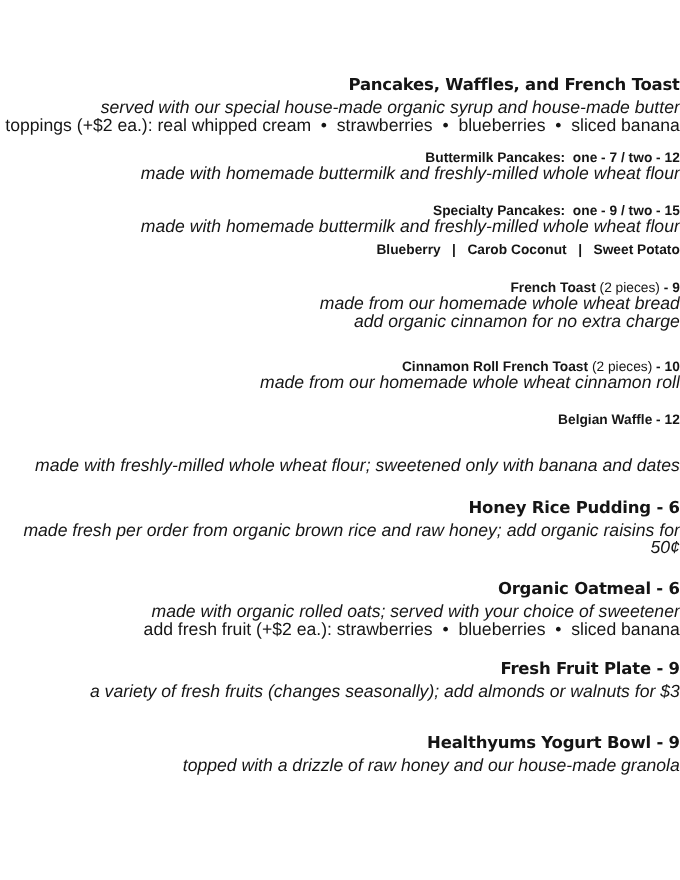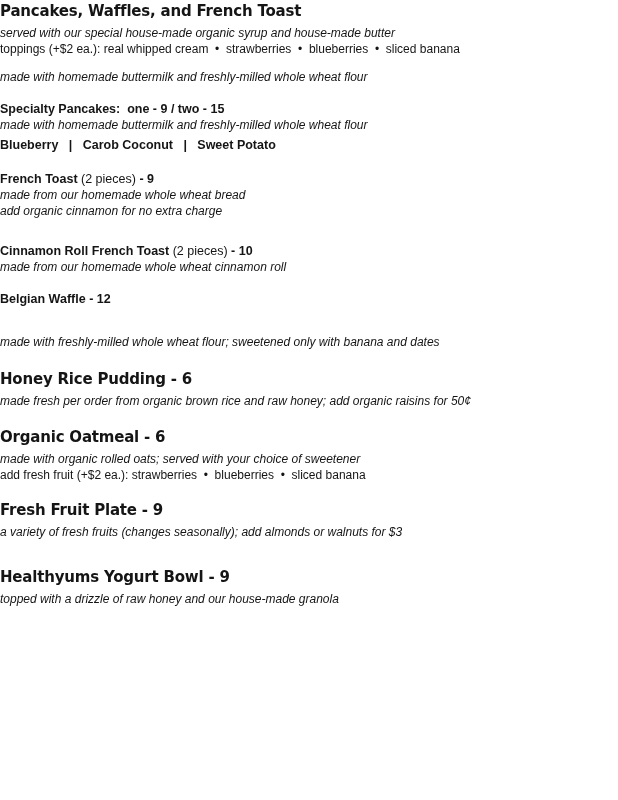--- a/index.html
+++ b/index.html
@@ -7,26 +7,27 @@
     padding: 0;
     width: 618px;
     height: 800px;
     background: #ffffff;
     overflow: hidden;
   }
   .page {
     box-sizing: border-box;
     width: 618px;
     height: 800px;
-    text-align: left;
+    padding-top: 66px;
+    text-align: right;
     color: #151515;
     font-family: "Liberation Sans", sans-serif;
   }
   .line {
-    font-size: 12px;
+    font-size: 16px;
     line-height: 16px;
     white-space: pre-wrap;
   }
   .it { font-style: italic; }
   .h-sm {
     font-size: 12.5px;
     line-height: 16px;
     font-weight: bold;
     white-space: pre-wrap;
   }
@@ -56,20 +57,21 @@
 
 <div class="page" style="color: rgb(21, 21, 21);">
 
   <section>
     <div class="h-lg">Pancakes, Waffles, and French Toast</div>
     <div class="line it">served with our special house-made organic syrup and house-made butter</div>
     <div class="line">toppings (+$2 ea.): real whipped cream  •  strawberries  •  blueberries  •  sliced banana</div>
   </section>
 
   <div class="item mt12">
+    <div class="h-sm">Buttermilk Pancakes:  one - 7 / two - 12</div>
     <div class="line it">made with homemade buttermilk and freshly-milled whole wheat flour</div>
   </div>
 
   <div class="item mt16">
     <div class="h-sm">Specialty Pancakes:  one - 9 / two - 15</div>
     <div class="line it">made with homemade buttermilk and freshly-milled whole wheat flour</div>
     <div class="h-sm variants">Blueberry   |   Carob Coconut   |   Sweet Potato</div>
   </div>
 
   <div class="item mt18">

